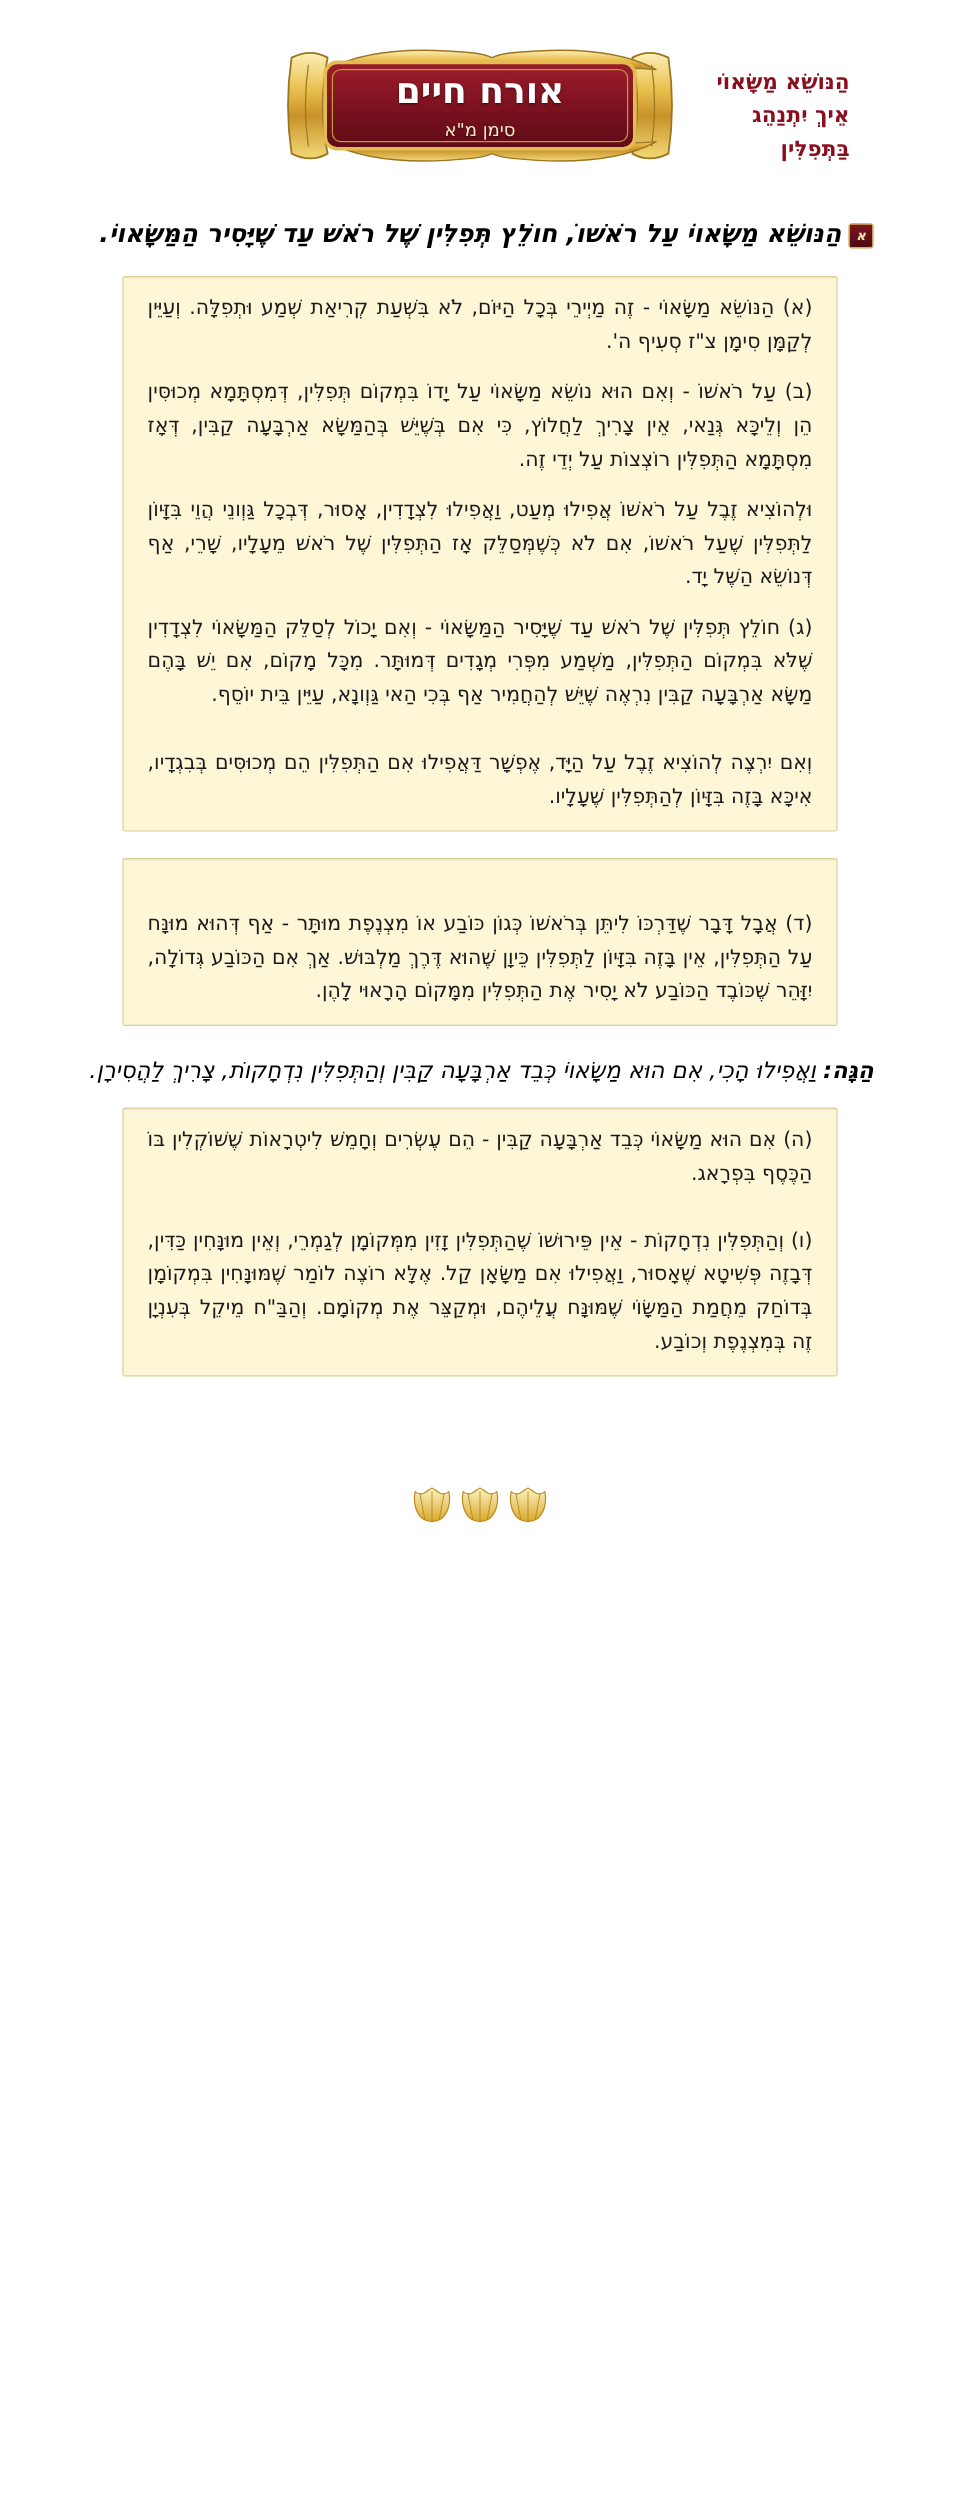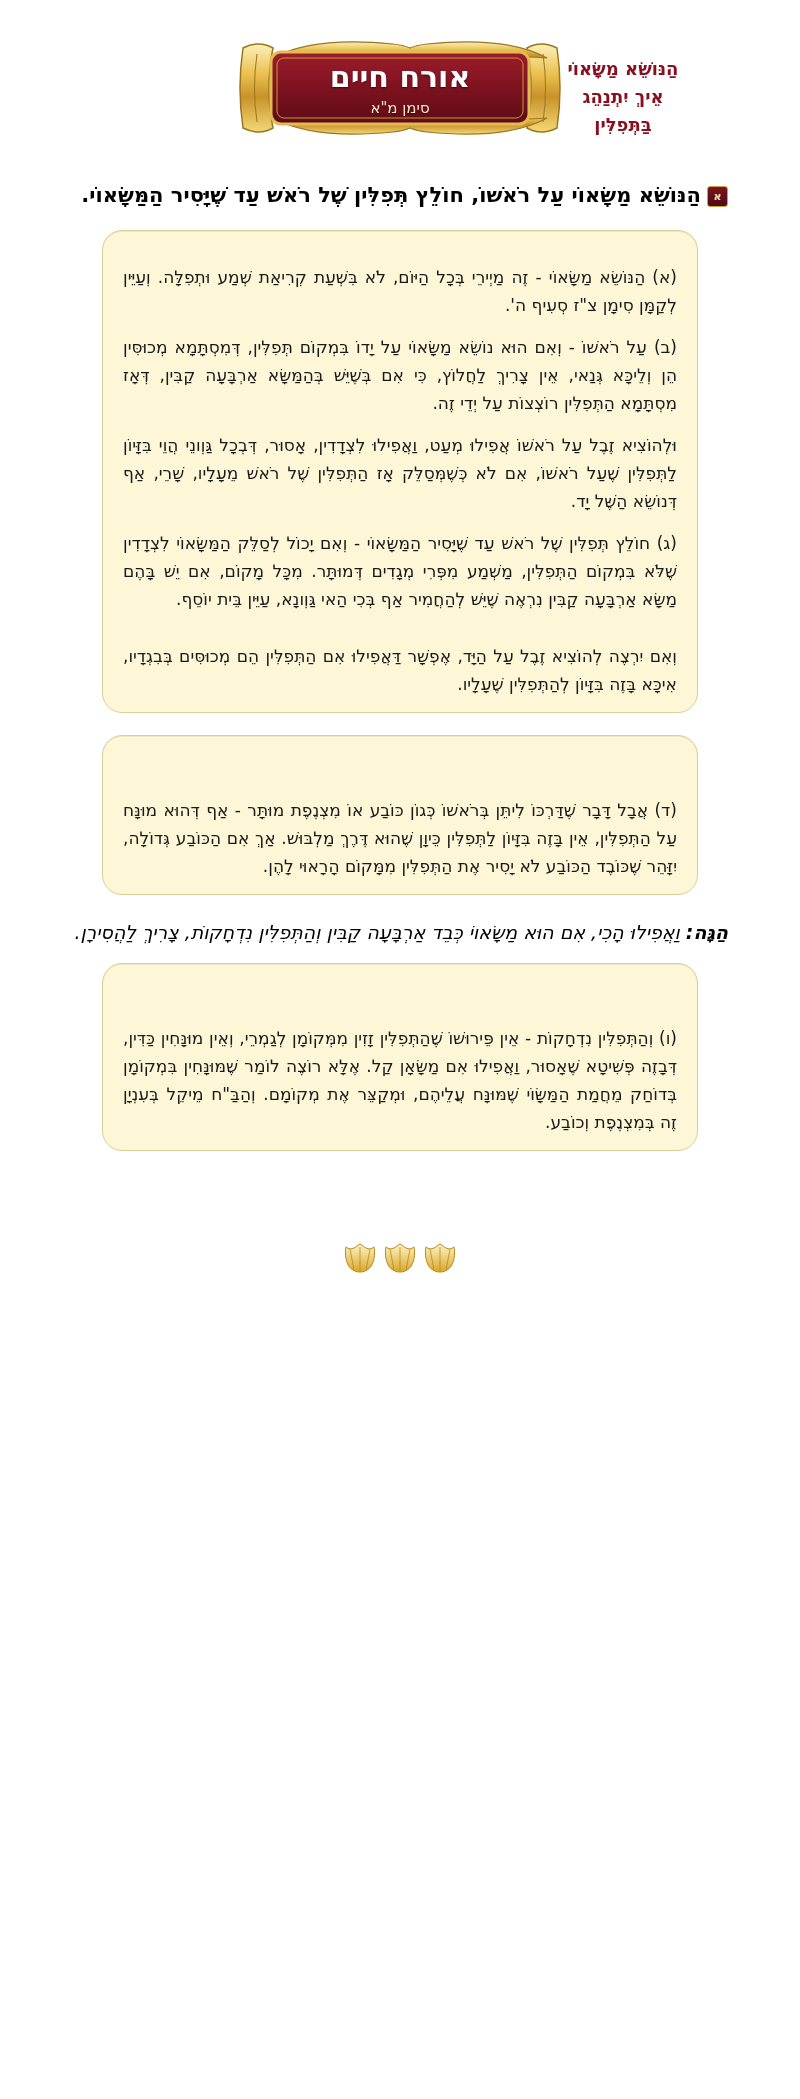--- a/index.html
+++ b/index.html
@@ -21,21 +21,21 @@
   
   .header{
     position:relative;
     height:170px;
   }
   .side-note{
     position:absolute;
     top:55px;
     right:92px;
     width:170px;
-    text-align:center;
+    text-align:right;
     color:#8a0f1e;
     font-size:18px;
     font-weight:bold;
     line-height:1.55;
     letter-spacing:0px;
   }
   .banner-wrap{
     position:absolute;
     top:28px;
     left:50%;
@@ -72,20 +72,21 @@
   .content{
     padding:0 72px 40px 72px;
   }
   .main-par{
     font-size:21px;
     line-height:1.62;
     color:#000;
     font-weight:bold;
     text-align:justify;
     margin:8px 0 18px 0;
+    font-style:italic;
   }
   .seif-mark{
     display:inline-block;
     width:19px;height:19px;
     line-height:19px;
     text-align:center;
     font-size:11px;
     color:#f5e2b5;
     font-weight:bold;
     background:linear-gradient(#7c1420,#4d0a12);
@@ -101,22 +102,22 @@
     text-align:justify;
     margin:14px 0 16px 0;
     font-style:italic;
   }
   .hagaha b{font-weight:bold;}
 
   
   .notebox{
     background:#fdf7d8;
     border:1px solid #d9cf9a;
-    border-radius:20px;
-    padding:32px 20px 14px 20px;
+    border-radius:2px;
+    padding:12px 20px 14px 20px;
     margin:0 30px 22px 30px;
     box-shadow:0 1px 0 #efe7bd inset;
   }
   .notebox p{
     margin:0 0 14px 0;
     font-size:17px;
     line-height:1.65;
     color:#1a1a1a;
     text-align:justify;
   }
@@ -199,20 +200,21 @@
     <div class="notebox">
       <p>(ד) אֲבָל דָּבָר שֶׁדַּרְכּוֹ לִיתֵּן בְּרֹאשׁוֹ כְּגוֹן כּוֹבַע אוֹ מִצְנֶפֶת מוּתָּר - אַף דְּהוּא מוּנָּח עַל הַתְּפִלִּין, אֵין בָּזֶה בִּזָּיוֹן לַתְּפִלִּין כֵּיוָן שֶׁהוּא דֶּרֶךְ מַלְבּוּשׁ. אַךְ אִם הַכּוֹבַע גְּדוֹלָה, יִזָּהֵר שֶׁכּוֹבֶד הַכּוֹבַע לֹא יָסִיר אֶת הַתְּפִלִּין מִמָּקוֹם הָרָאוּי לָהֶן.</p>
     </div>
 
     <p class="hagaha">
       <b>הַגָּה:</b>
       <span>וַאֲפִילוּ הָכִי, אִם הוּא מַשָּׂאוֹי כְּבֵד אַרְבָּעָה קַבִּין וְהַתְּפִלִּין נִדְחָקוֹת, צָרִיךְ לַהֲסִירָן.</span>
     </p>
 
     <div class="notebox">
+      <p>(ה) אִם הוּא מַשָּׂאוֹי כְּבֵד אַרְבָּעָה קַבִּין - הֵם עֶשְׂרִים וְחָמֵשׁ לִיטְרָאוֹת שֶׁשּׁוֹקְלִין בּוֹ הַכֶּסֶף בִּפְרָאג.</p>
       <p>(ו) וְהַתְּפִלִּין נִדְחָקוֹת - אֵין פֵּירוּשׁוֹ שֶׁהַתְּפִלִּין זָזִין מִמְּקוֹמָן לְגַמְרֵי, וְאֵין מוּנָּחִין כַּדִּין, דְּבָזֶה פְּשִׁיטָא שֶׁאָסוּר, וַאֲפִילוּ אִם מַשָּׂאָן קַל. אֶלָּא רוֹצֶה לוֹמַר שֶׁמּוּנָּחִין בִּמְקוֹמָן בְּדוֹחַק מֵחֲמַת הַמַּשָּׂוֹי שֶׁמּוּנָּח עֲלֵיהֶם, וּמְקַצֵּר אֶת מְקוֹמָם. וְהַבַּ"ח מֵיקֵל בְּעִנְיָן זֶה בְּמִצְנֶפֶת וְכוֹבַע.</p>
     </div>
 
   </div>
 
   <div class="footer">
     <svg class="shell" width="34" height="30" viewBox="0 0 34 30">
       <defs>
         <linearGradient id="sg" x1="0" y1="0" x2="0" y2="1">
           <stop offset="0%" stop-color="#fdf3c2"></stop>

